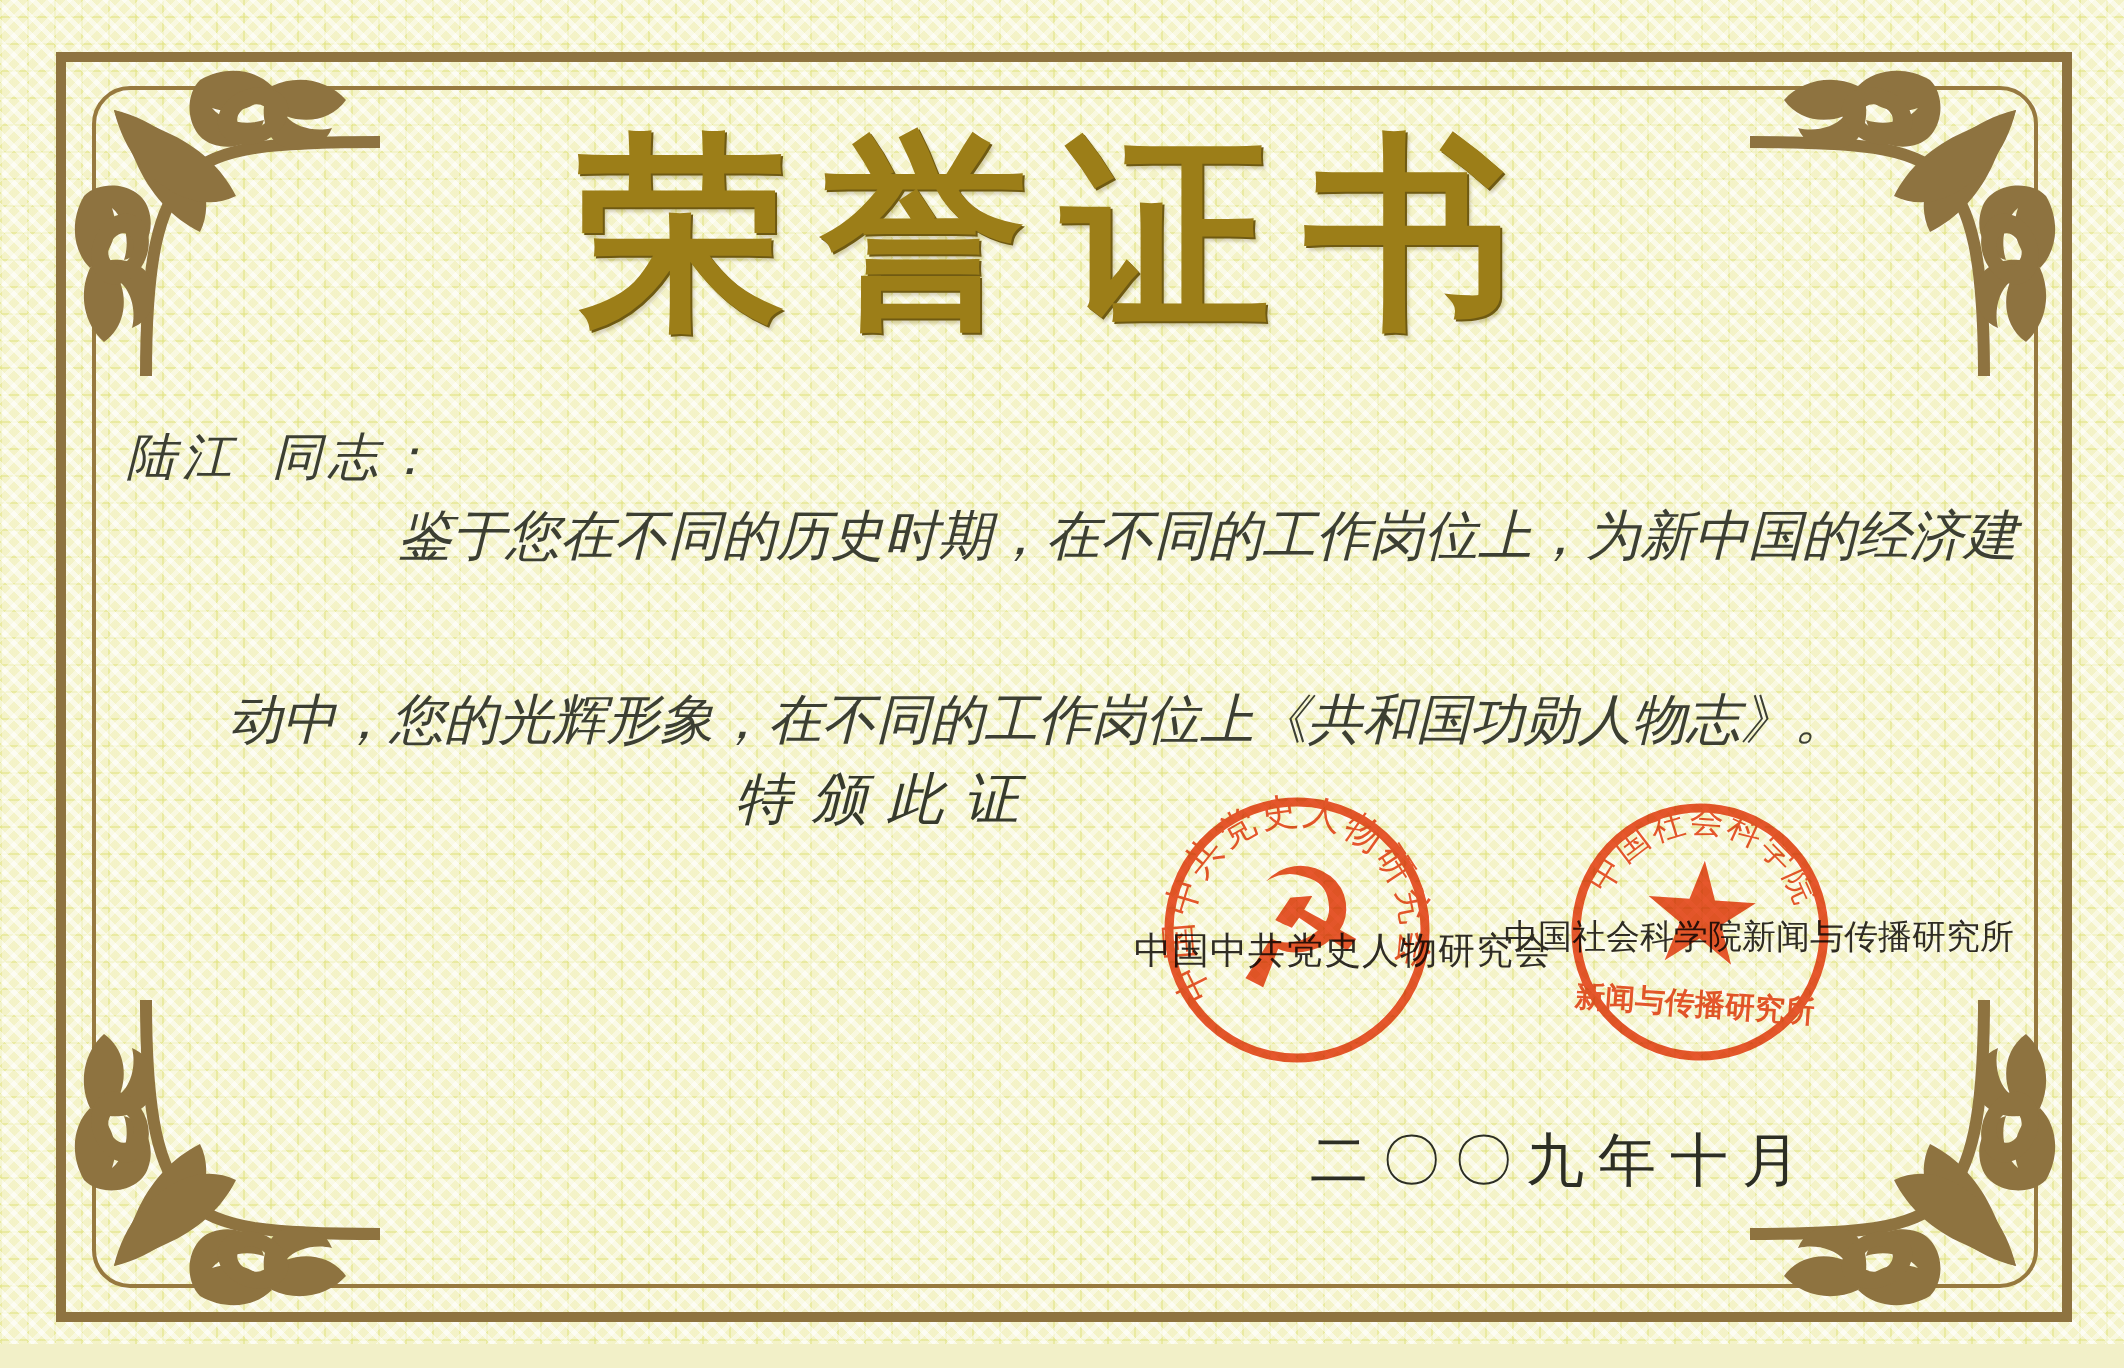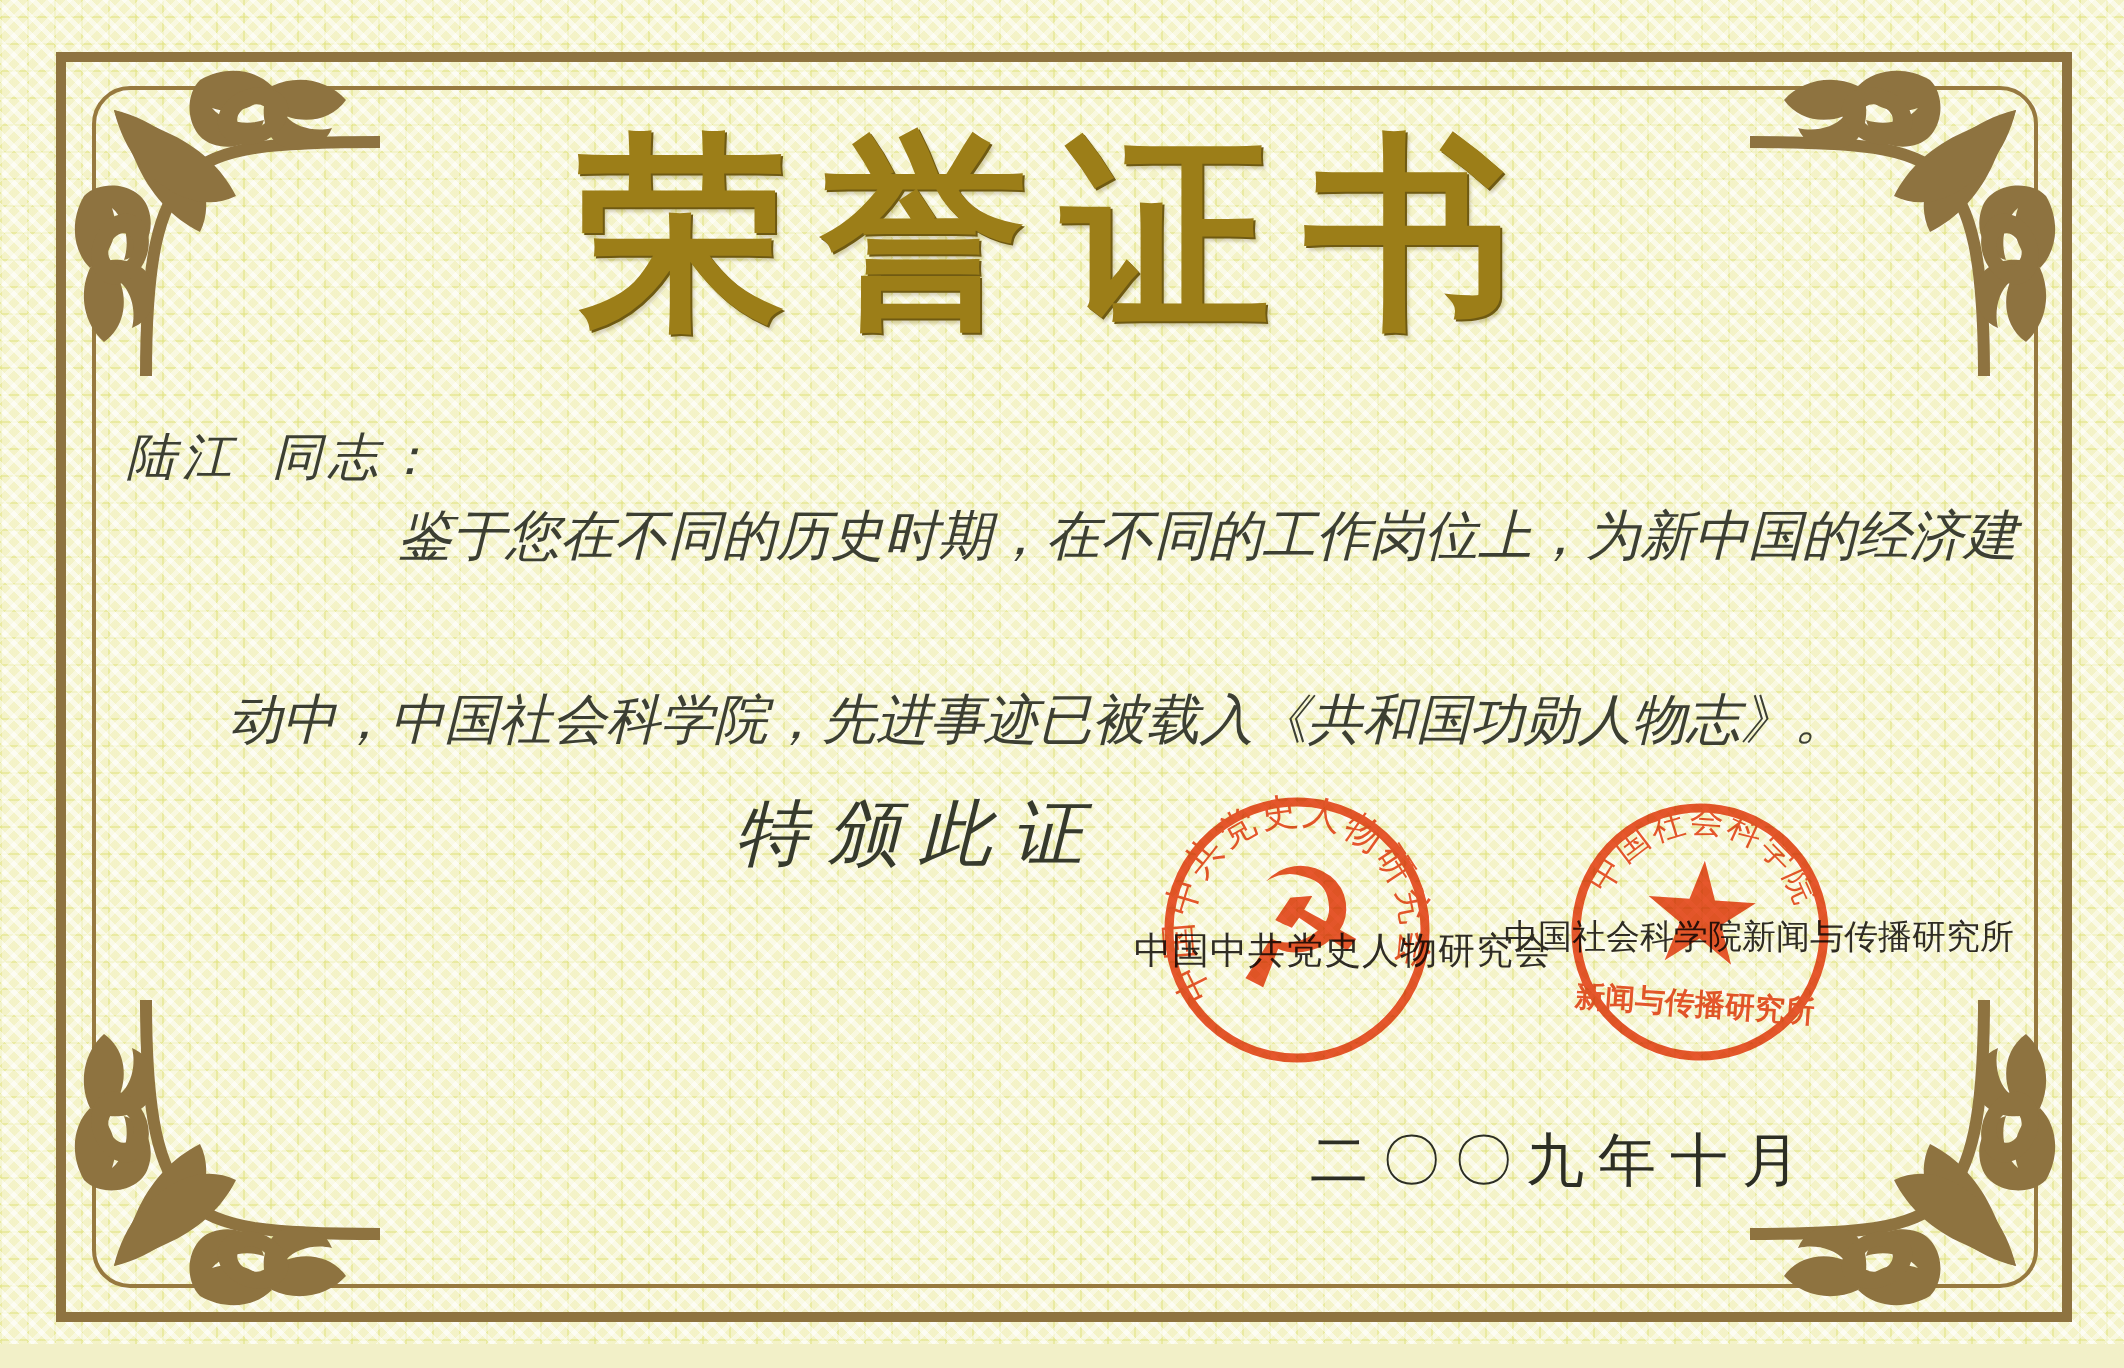--- a/index.html
+++ b/index.html
@@ -27,21 +27,21 @@
     text-shadow:2px 2px 0 #6f5a12, 4px 5px 3px rgba(110,90,20,0.25);
     white-space:nowrap;
   }
   .script{font-family:"DejaVu Sans","Liberation Sans",sans-serif;font-style:italic;color:#3c3f33;}
   .salutation{position:absolute;left:126px;top:424px;font-size:50px;letter-spacing:6px;white-space:nowrap;}
   .salutation .gap{display:inline-block;width:34px;}
   .body-line{position:absolute;white-space:nowrap;font-size:54px;letter-spacing:0px;color:#3c3f33;}
   .l1{left:398px;top:500px;}
   .l2{left:262px;top:592px;}
   .l3{left:228px;top:684px;}
-  .closing{position:absolute;left:735px;top:786px;font-size:72px;letter-spacing:20px;color:#363a2d;}
+  .closing{position:absolute;left:735px;top:762px;font-size:56px;letter-spacing:20px;color:#363a2d;}
   .issuer{position:absolute;font-family:"Liberation Sans",sans-serif;color:#2f2c24;white-space:nowrap;z-index:1;}
   .issuer.left{left:1134px;top:926px;font-size:37px;letter-spacing:1px;}
   .issuer.right{left:1504px;top:914px;font-size:34px;letter-spacing:0px;}
   .seal{position:absolute;z-index:2;mix-blend-mode:multiply;opacity:0.92;}
   .seal.left{left:1149px;top:782px;transform:rotate(-8deg);}
   .seal.right{left:1560px;top:792px;transform:rotate(4deg);}
   .date{
     position:absolute;left:1310px;top:1122px;font-size:58px;letter-spacing:14px;
     color:#2c2e24;font-family:"Liberation Serif",serif;white-space:nowrap;text-align:right;
   }
@@ -125,21 +125,21 @@
     </svg>
   </div>
 
   <div class="title">荣誉证书</div>
 
   <div class="salutation script">
     <span>陆江</span><span class="gap"></span><span>同志：</span>
   </div>
 
   <div class="body-line script l1">鉴于您在不同的历史时期，在不同的工作岗位上，为新中国的经济建</div>
-  <div class="body-line script l3">动中，中国社会科学院，先进事迹已被载入《共和国功勋人物志》。</div>
+  <div class="body-line script l3">动中，您的光辉形象，在不同的工作岗位上《共和国功勋人物志》。</div>
 
   <div class="closing script">特颁此证</div>
 
   <div class="issuer left">中国中共党史人物研究会</div>
   <div class="issuer right">中国社会科学院新闻与传播研究所</div>
 
   <svg class="seal left" width="296" height="296" viewBox="-148 -148 296 296">
     <circle r="128" fill="none" stroke="#e8491d" stroke-width="9"></circle>
     <defs>
       <path id="arcLeftSeal" d="M -86,62 A 106,106 0 1 1 86,62" fill="none"></path>

